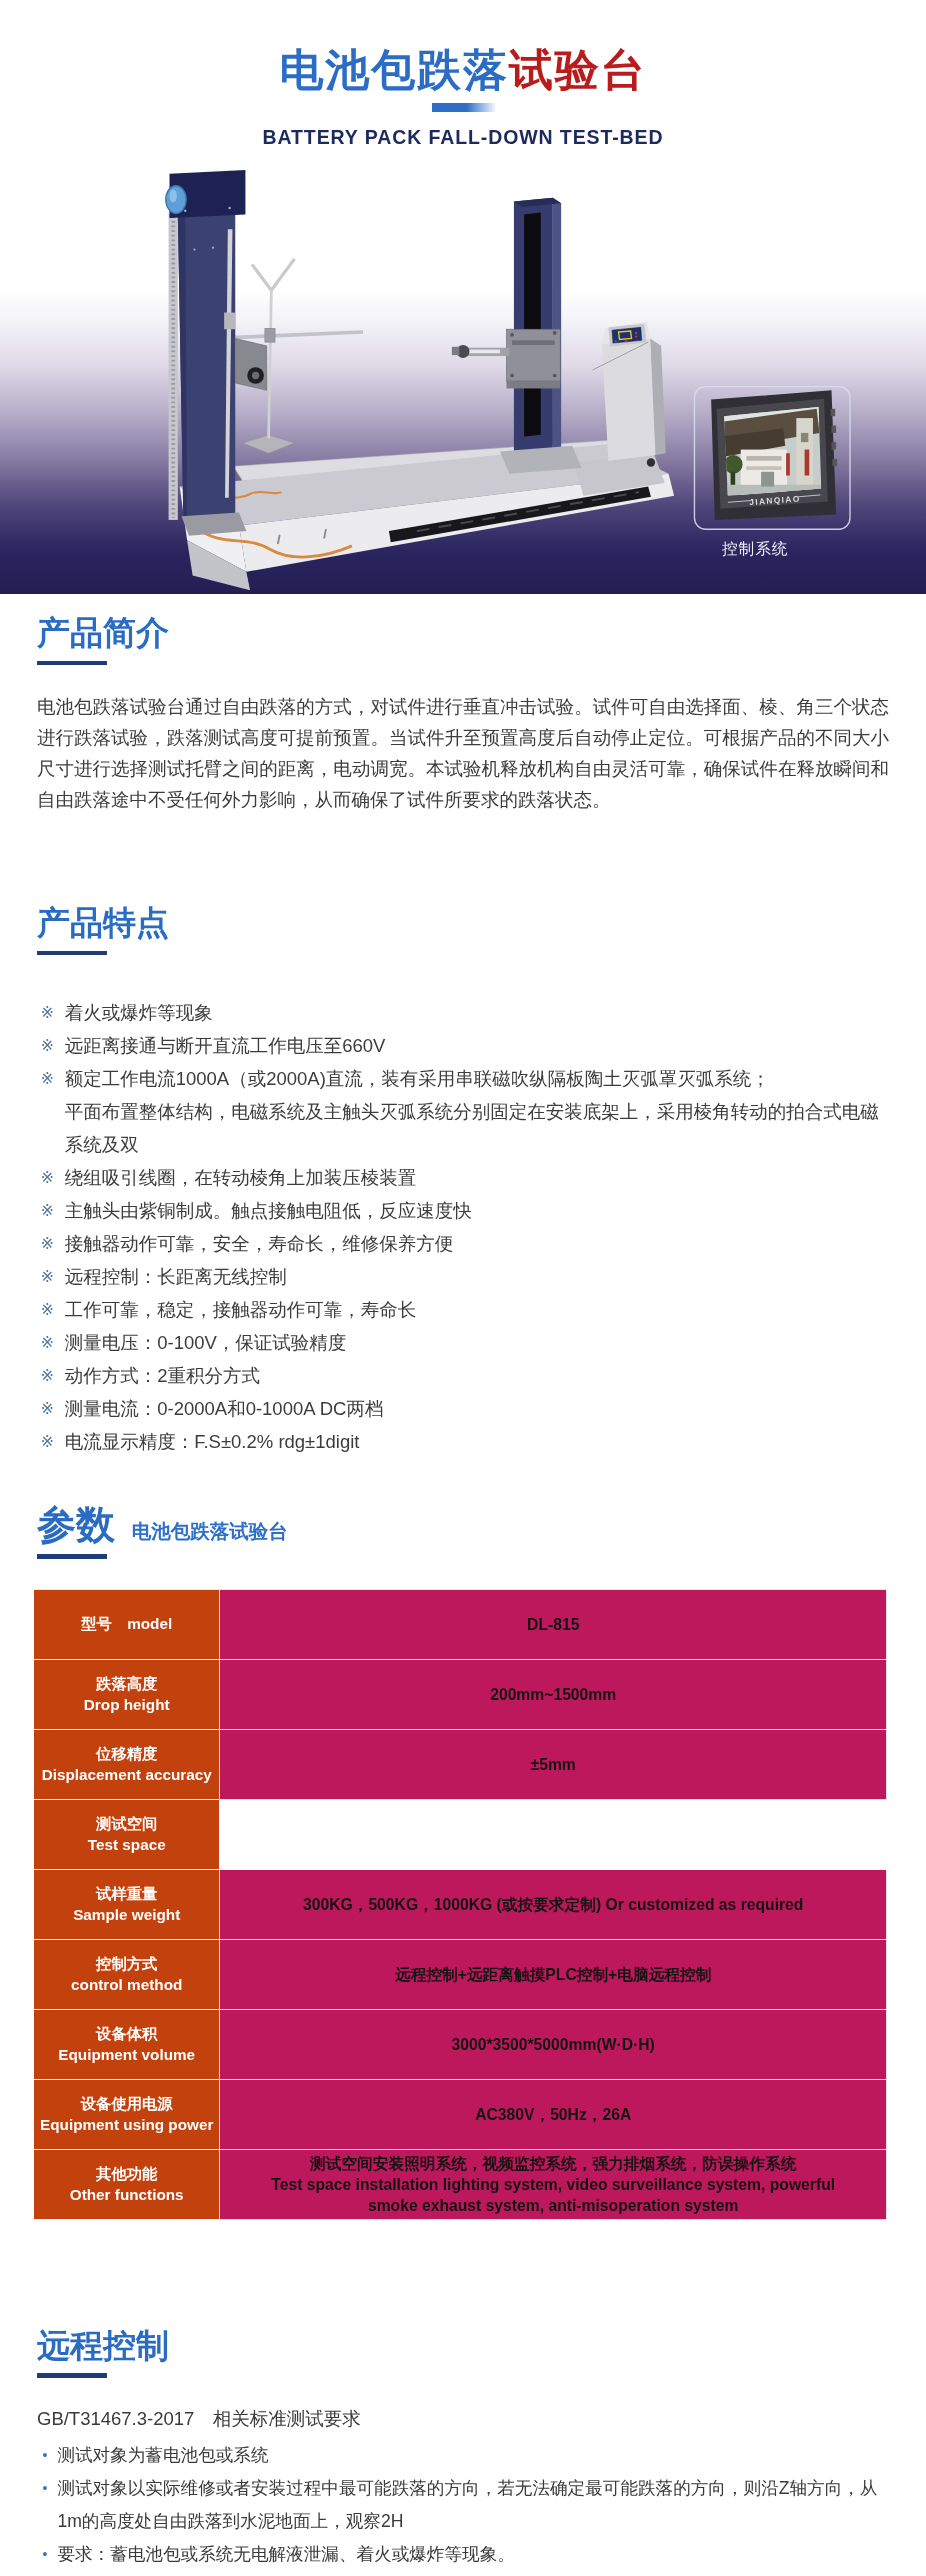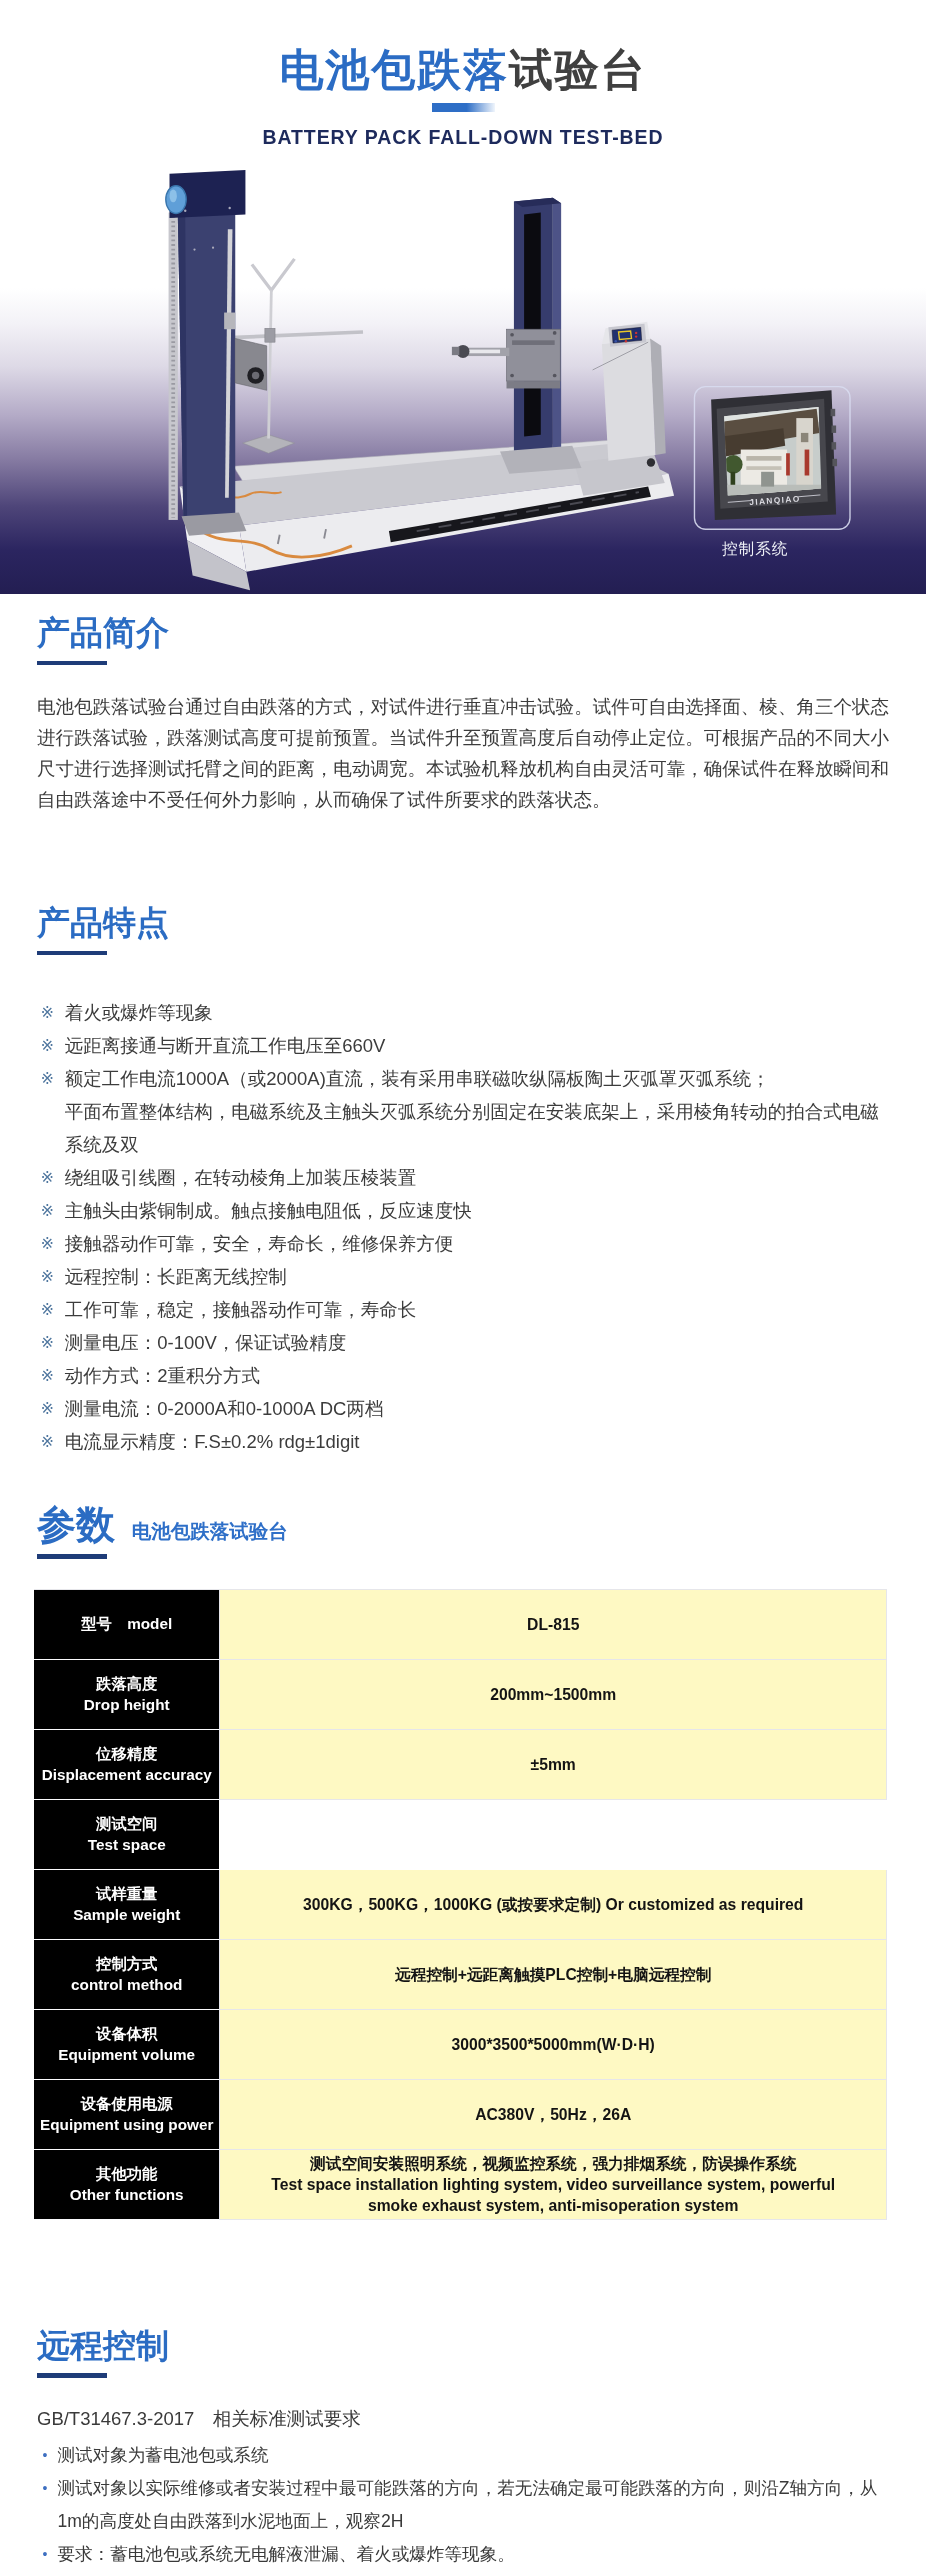--- a/index.html
+++ b/index.html
@@ -6,21 +6,21 @@
   html,body { background:#ffffff; }
   body {
     width:926px; height:2576px; margin:0 auto;
     font-family:"Liberation Sans","DejaVu Sans",sans-serif;
     color:#3d3d3d; overflow:hidden; position:relative;
   }
   
   .hdr { height:157px; text-align:center; padding-top:46px; }
   .hdr-title { font-size:44px; font-weight:800; letter-spacing:1.9px; line-height:1.1; }
   .hdr-title .t-blue { color:#2b6cc4; }
-  .hdr-title .t-navy { color:#404040; }
+  .hdr-title .t-navy { color:#b91c1c; }
   .hdr-bar { width:63px; height:9.3px; margin:8.3px auto 0;
     background:linear-gradient(90deg,#2e6ec6 0%,#2e6ec6 55%,rgba(130,175,230,0.12) 100%); }
   .hdr-sub { margin-top:14px; font-size:19.5px; font-weight:800; letter-spacing:0.9px; color:#1d2a5c; }
   
   .hero { position:relative; height:437px; width:926px;
     background:linear-gradient(180deg,#ffffff 0%,#ffffff 30%,#f3f2f7 38%,#ddd9e6 48%,#b4abc7 59%,#877ca3 69%,#4e4579 80%,#2b2560 90%,#231e52 100%); }
   .hero svg { position:absolute; inset:0; }
   .ctrl-label { position:absolute; left:722px; top:382px; width:120px; 
     color:#eef0f6; font-size:15.7px; letter-spacing:0.9px; }
   
@@ -35,24 +35,24 @@
   .feat-list { margin-top:41px; padding-left:3.7px; }
   .feat { position:relative; padding-left:24px; line-height:33px; font-size:18.5px; color:#3c3c3c; }
   .feat-mark { position:absolute; left:0; top:0; color:#50779f; font-size:15.7px; }
   
   .params { margin-top:46px; }
   .params-head { display:flex; align-items:baseline; gap:16.7px; }
   .params-h { font-size:39px; font-weight:800; color:#2b6cc3; line-height:41px; }
   .params-sub { font-size:19.5px; font-weight:700; color:#2e6fc8; }
   .p-table { margin-top:30px; margin-left:-2.8px; width:853px; border-top:0.9px solid #e6e6ea; }
   .trow { display:grid; grid-template-columns:185px 1fr; height:70px; }
-  .tlabel { background:#000000; color:#ffffff; font-weight:700; font-size:15.3px; line-height:20.4px;
+  .tlabel { background:#c2410c; color:#ffffff; font-weight:700; font-size:15.3px; line-height:20.4px;
     display:flex; align-items:center; justify-content:center; text-align:center;
     white-space:pre-line; border-bottom:1.9px solid #fbfbfd; padding:0 5.6px; }
-  .tvalue { background:#fef9c3; font-weight:700; font-size:15.7px; color:#141414; line-height:21px;
+  .tvalue { background:#be185d; font-weight:700; font-size:15.7px; color:#141414; line-height:21px;
     display:flex; align-items:center; justify-content:center; text-align:center;
     white-space:pre-line; border:0.9px solid #e6e6ea; border-top:none; padding:0 28px; }
   
   .standards { margin-top:107px; }
   .std-intro { margin-top:28px; font-size:18.5px; color:#3a3a3a; line-height:26px; }
   .std-list { margin-top:7.4px; padding-left:3.7px; }
   .std-item { position:relative; padding-left:16.7px; font-size:17.6px; line-height:33px; color:#3a3a3a; }
   .std-mark { position:absolute; left:1.9px; top:0; color:#3e6fc1; font-size:14px; }
 </style>
 </head>

